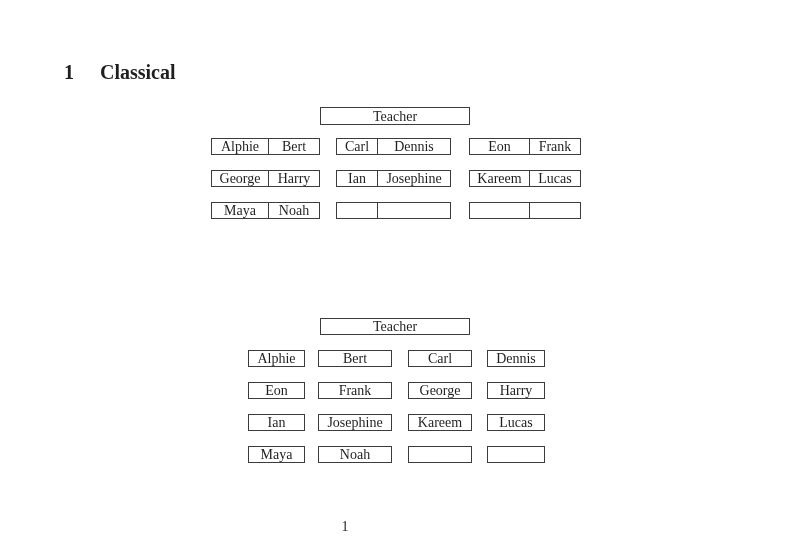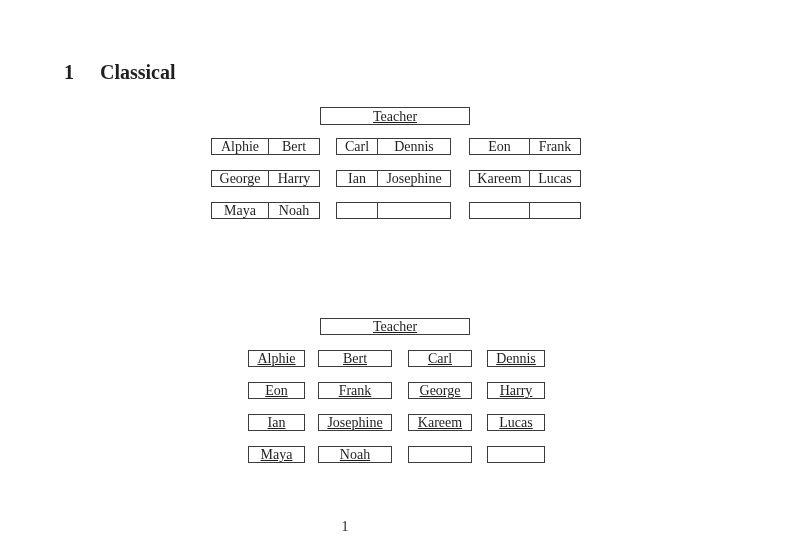--- a/index.html
+++ b/index.html
@@ -37,21 +37,20 @@
     position: absolute;
     box-sizing: border-box;
     border: 1px solid var(--line);
     background: var(--paper);
     display: flex;
     align-items: center;
     justify-content: center;
     font-size: 14px;
     line-height: 15px;
     color: var(--ink);
-    text-decoration: underline;
   }
   .desk {
     position: absolute;
     box-sizing: border-box;
     border: 1px solid var(--line);
     background: var(--paper);
     display: flex;
     align-items: stretch;
   }
   .desk .cell {

